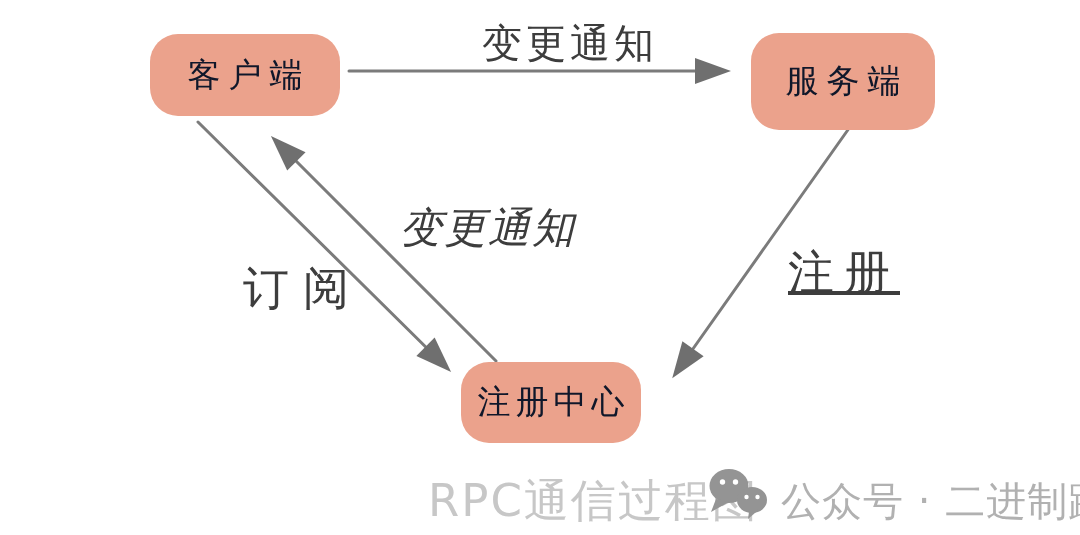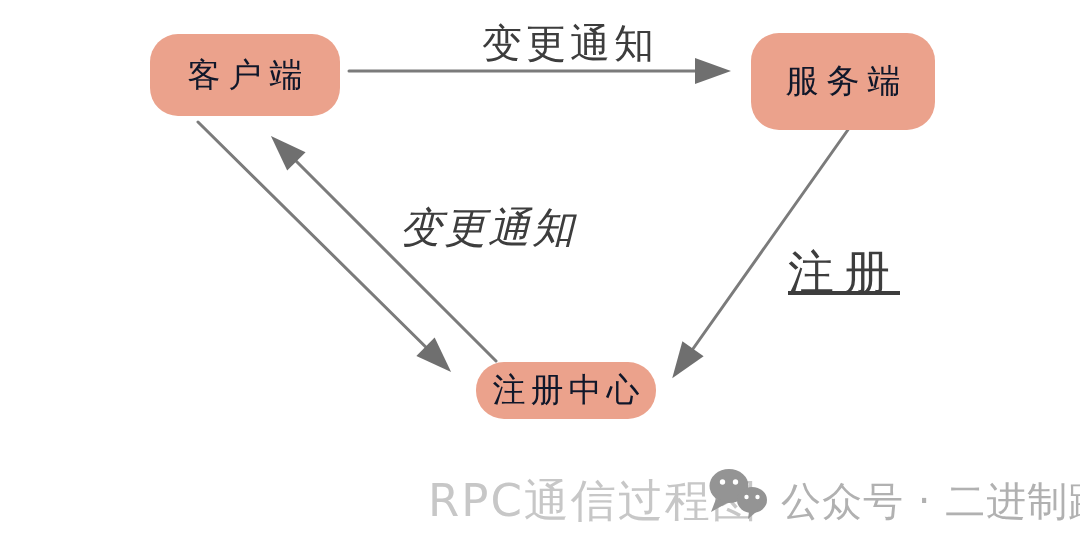--- a/index.html
+++ b/index.html
@@ -20,21 +20,21 @@
     border-radius: 28px;
     display: flex; align-items: center; justify-content: center;
     color: #0f172a;
     font-size: 33px;
     font-weight: 500;
     letter-spacing: 8px;
     text-indent: 8px; 
   }
   #node-client   { left: 150px; top: 34px;  width: 190px; height: 82px; }
   #node-server   { left: 751px; top: 33px;  width: 184px; height: 97px; }
-  #node-registry { left: 476px; top: 362px; width: 180px; height: 57px; letter-spacing: 5px; text-indent: 5px; }
+  #node-registry { left: 461px; top: 362px; width: 180px; height: 81px; letter-spacing: 5px; text-indent: 5px; }
   
   #arrow-layer { position: absolute; left: 0; top: 0; width: 1080px; height: 535px; }
   
   .edge-label {
     position: absolute;
     color: #3D3D3D;
     white-space: nowrap;
   }
   #label-service-call  { left: 472px; top: 16px;  width: 196px; text-align: center; font-size: 40px; letter-spacing: 4px; }
   #label-change-notify { left: 400px; top: 200px; font-size: 42px; letter-spacing: 2px; font-style: italic; }
@@ -73,20 +73,21 @@
   </div>
   <div class="node" id="node-server">
     <span>服务端</span>
   </div>
   <div class="node" id="node-registry">
     <span>注册中心</span>
   </div>
 
   <div class="edge-label" id="label-service-call">变更通知</div>
   <div class="edge-label" id="label-register">注册</div>
+  <div class="edge-label" id="label-subscribe">订阅</div>
   <div class="edge-label" id="label-change-notify">变更通知</div>
 
   <div id="footer-caption">RPC通信过程图</div>
 
   <svg id="wechat-logo" viewBox="0 0 62 52" xmlns="http://www.w3.org/2000/svg">
 
     <ellipse cx="21" cy="19" rx="19.5" ry="17" fill="#949494"></ellipse>
     <polygon points="8,32 3,45 21,35" fill="#949494"></polygon>
     <circle cx="14.5" cy="15" r="2.7" fill="#ffffff"></circle>
     <circle cx="27.5" cy="15" r="2.7" fill="#ffffff"></circle>

